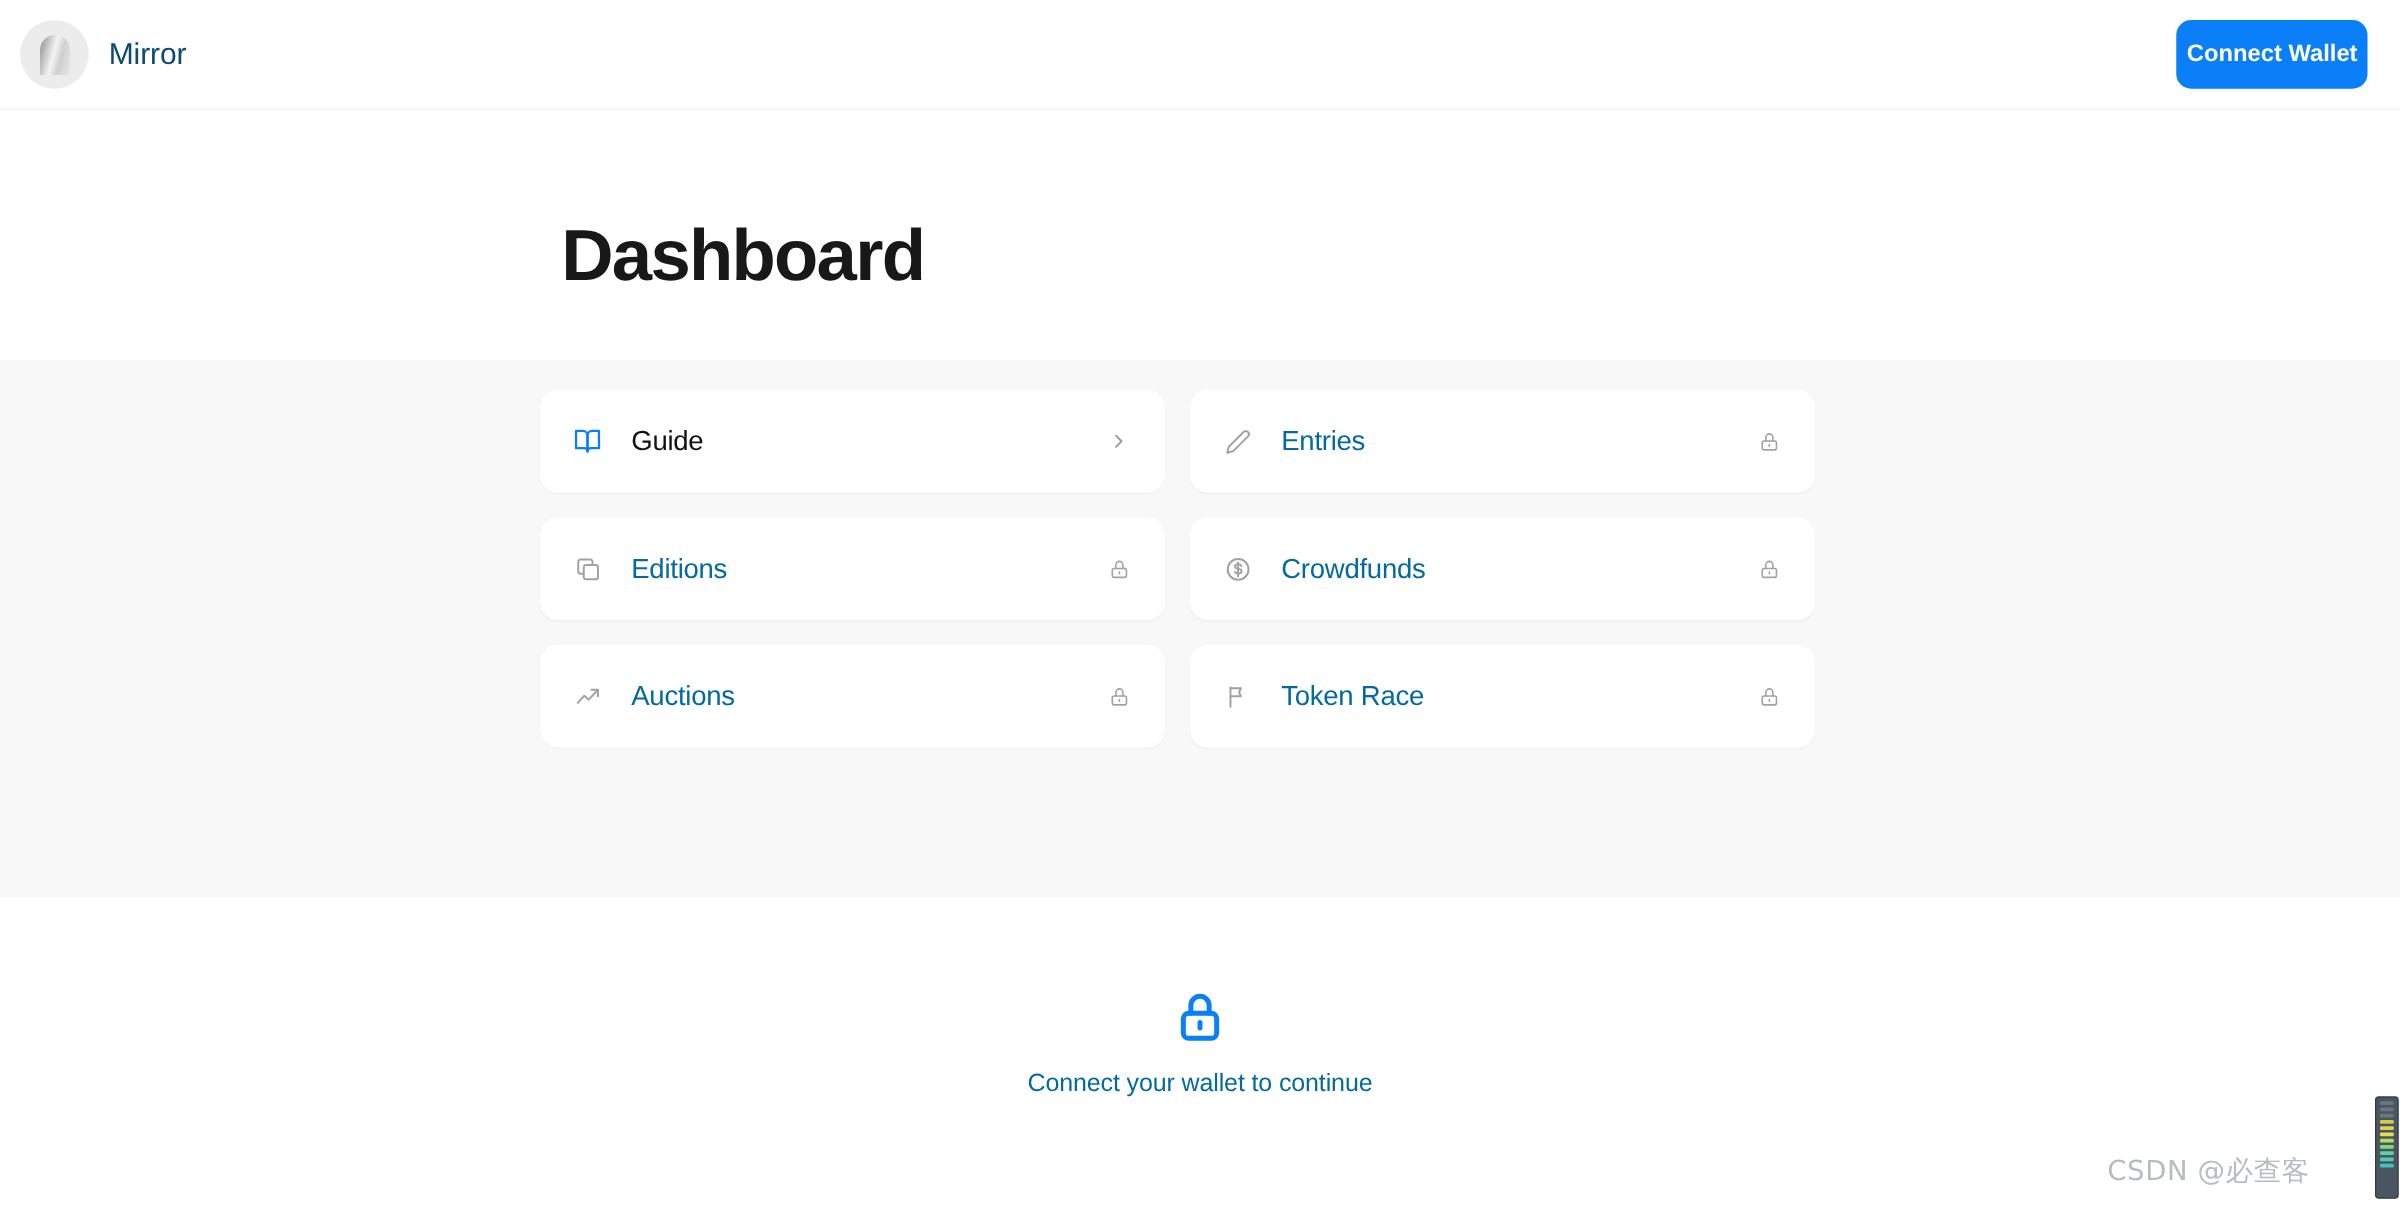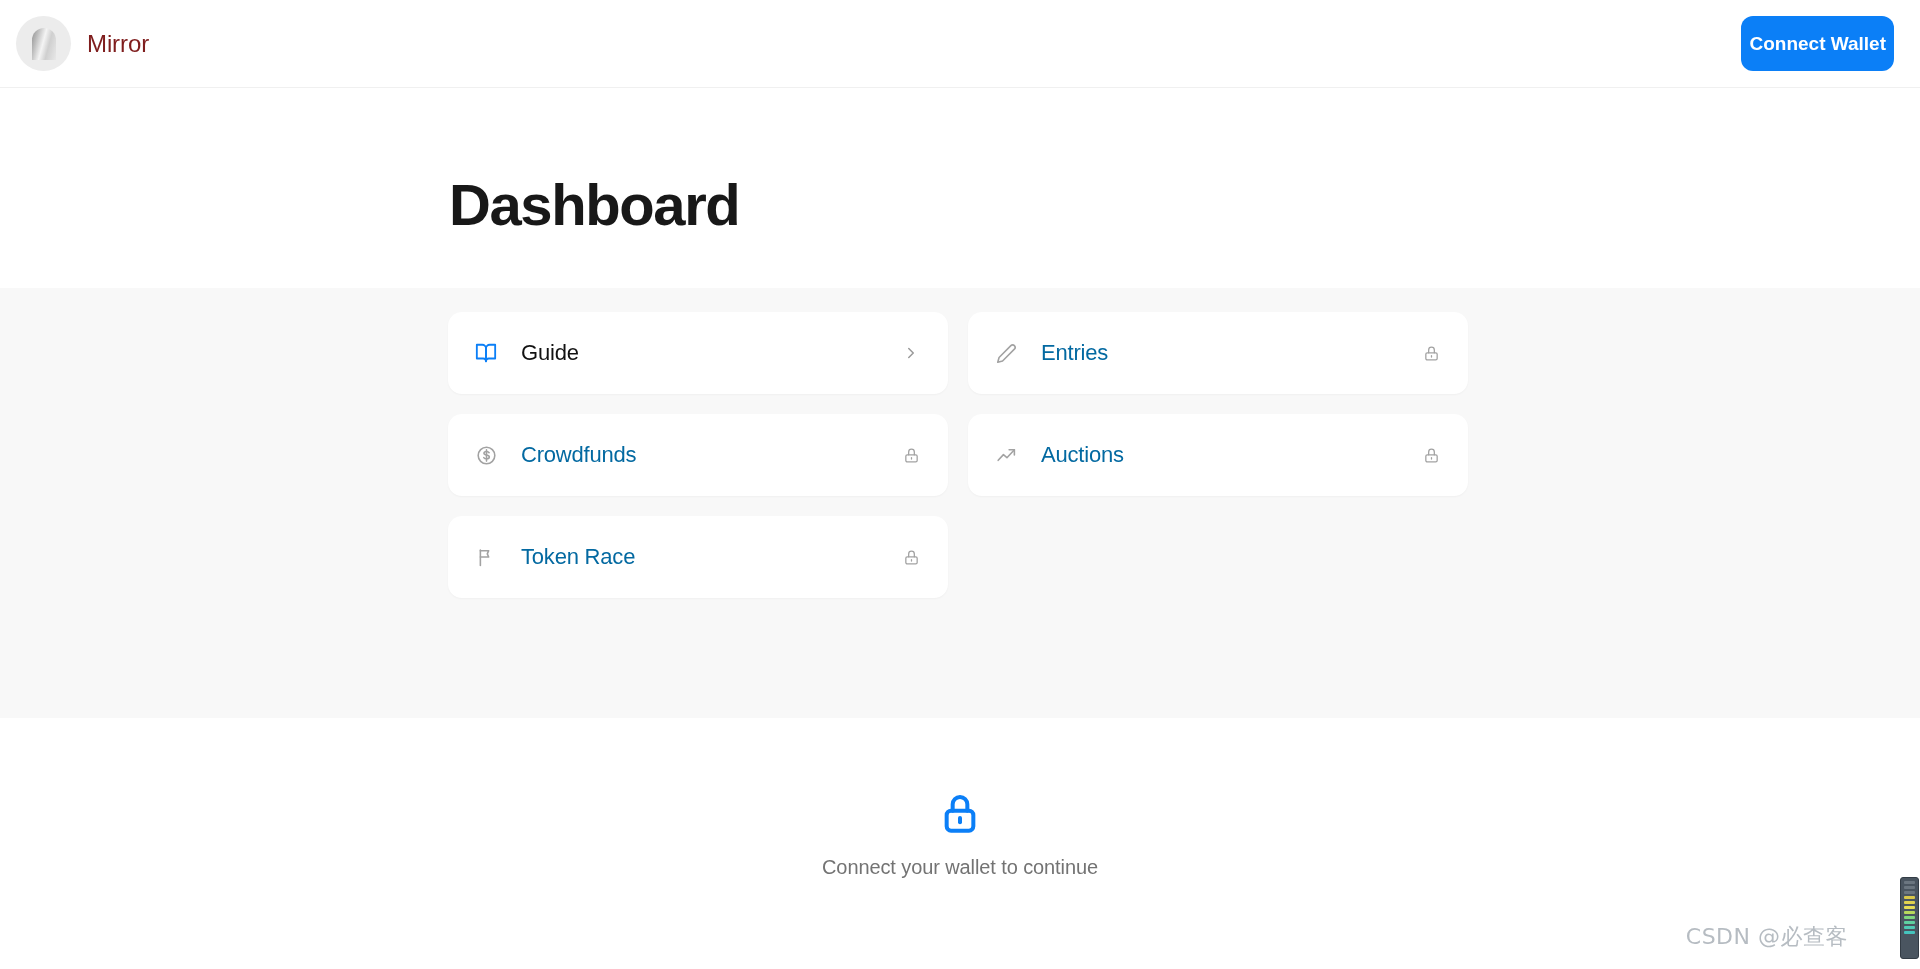--- a/index.html
+++ b/index.html
@@ -59,21 +59,21 @@
     width: 24px;
     height: 32px;
     border-radius: 12px 12px 0 0;
     background: linear-gradient(105deg, #8f8f8f 0%, #bdbdbd 22%, #f4f4f4 46%, #cfcfcf 66%, #e8e8e8 100%);
     filter: blur(0.6px);
   }
 
   .brand-name {
     font-size: 24px;
     font-weight: 400;
-    color: #7f1d1d;
+    color: #0c4a6e;
     letter-spacing: -0.1px;
   }
 
   .header-spacer { flex: 1 1 auto; }
 
   .connect-wallet-btn {
     background: #0b7ff7;
     color: #ffffff;
     font-size: 19px;
     font-weight: 700;
@@ -110,21 +110,21 @@
   .cards-band {
     position: absolute;
     top: 288px; left: 0;
     width: 1920px;
     height: 430px;
     background: #f8f8f8;
   }
 
   .cards-grid {
     position: absolute;
-    left: 448px;
+    left: 432px;
     top: 24px;
     width: 1030px;
     display: grid;
     grid-template-columns: 500px 500px;
     column-gap: 30px;
     row-gap: 12px;
     gap: 20px;
   }
 
   .card {
@@ -186,21 +186,21 @@
   .gate-lock {
     width: 40px;
     height: 44px;
     display: flex;
     align-items: center;
     justify-content: center;
   }
   .gate-text {
     margin-top: 20px;
     font-size: 20px;
-    color: #737373;
+    color: #0369a1;
     font-weight: 400;
     letter-spacing: -0.1px;
     cursor: pointer;
   }
 
   
   .watermark {
     position: absolute;
     right: 72px;
     bottom: 17px;
@@ -283,20 +283,37 @@
         <span class="card-spacer"></span>
         <span class="card-trailing">
           <svg width="17" height="17" viewBox="0 0 24 24" fill="none" stroke="#a2a2a2" stroke-width="1.8" stroke-linecap="round" stroke-linejoin="round">
             <rect x="4" y="11" width="16" height="10" rx="2"></rect>
             <path d="M8 11V7a4 4 0 0 1 8 0v4"></path>
             <line x1="12" y1="15" x2="12" y2="17"></line>
           </svg>
         </span>
       </div>
 
+      <div class="card locked">
+        <span class="card-icon">
+          <svg width="21" height="21" viewBox="0 0 24 24" fill="none" stroke="#a2a2a2" stroke-width="1.8" stroke-linecap="round" stroke-linejoin="round">
+            <rect x="8" y="8" width="13" height="13" rx="2"></rect>
+            <path d="M16 8V5a2 2 0 0 0-2-2H5a2 2 0 0 0-2 2v9a2 2 0 0 0 2 2h3"></path>
+          </svg>
+        </span>
+        <span class="card-label">Editions</span>
+        <span class="card-spacer"></span>
+        <span class="card-trailing">
+          <svg width="17" height="17" viewBox="0 0 24 24" fill="none" stroke="#a2a2a2" stroke-width="1.8" stroke-linecap="round" stroke-linejoin="round">
+            <rect x="4" y="11" width="16" height="10" rx="2"></rect>
+            <path d="M8 11V7a4 4 0 0 1 8 0v4"></path>
+            <line x1="12" y1="15" x2="12" y2="17"></line>
+          </svg>
+        </span>
+      </div>
 
       <div class="card locked">
         <span class="card-icon">
           <svg width="21" height="21" viewBox="0 0 24 24" fill="none" stroke="#a2a2a2" stroke-width="1.8" stroke-linecap="round" stroke-linejoin="round">
             <circle cx="12" cy="12" r="9.5"></circle>
             <path d="M15 8.8c-.6-.9-1.7-1.4-3-1.4-1.7 0-2.9.8-2.9 2s1.1 1.7 3 2.1c2 .4 3.1 1 3.1 2.2s-1.3 2.1-3.2 2.1c-1.4 0-2.5-.5-3.1-1.4"></path>
             <line x1="12" y1="5.6" x2="12" y2="18.4"></line>
           </svg>
         </span>
         <span class="card-label">Crowdfunds</span>

